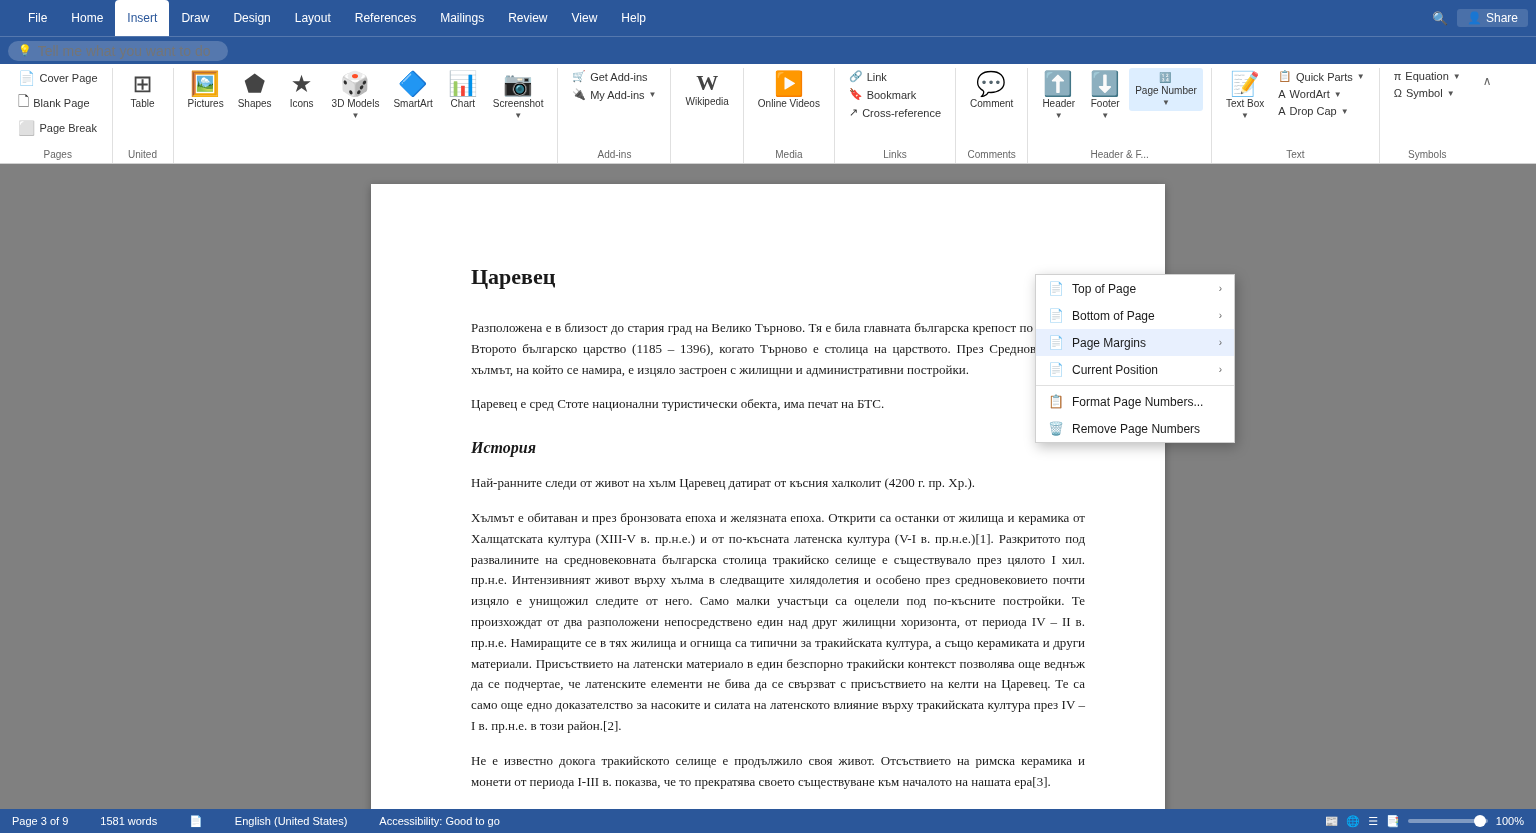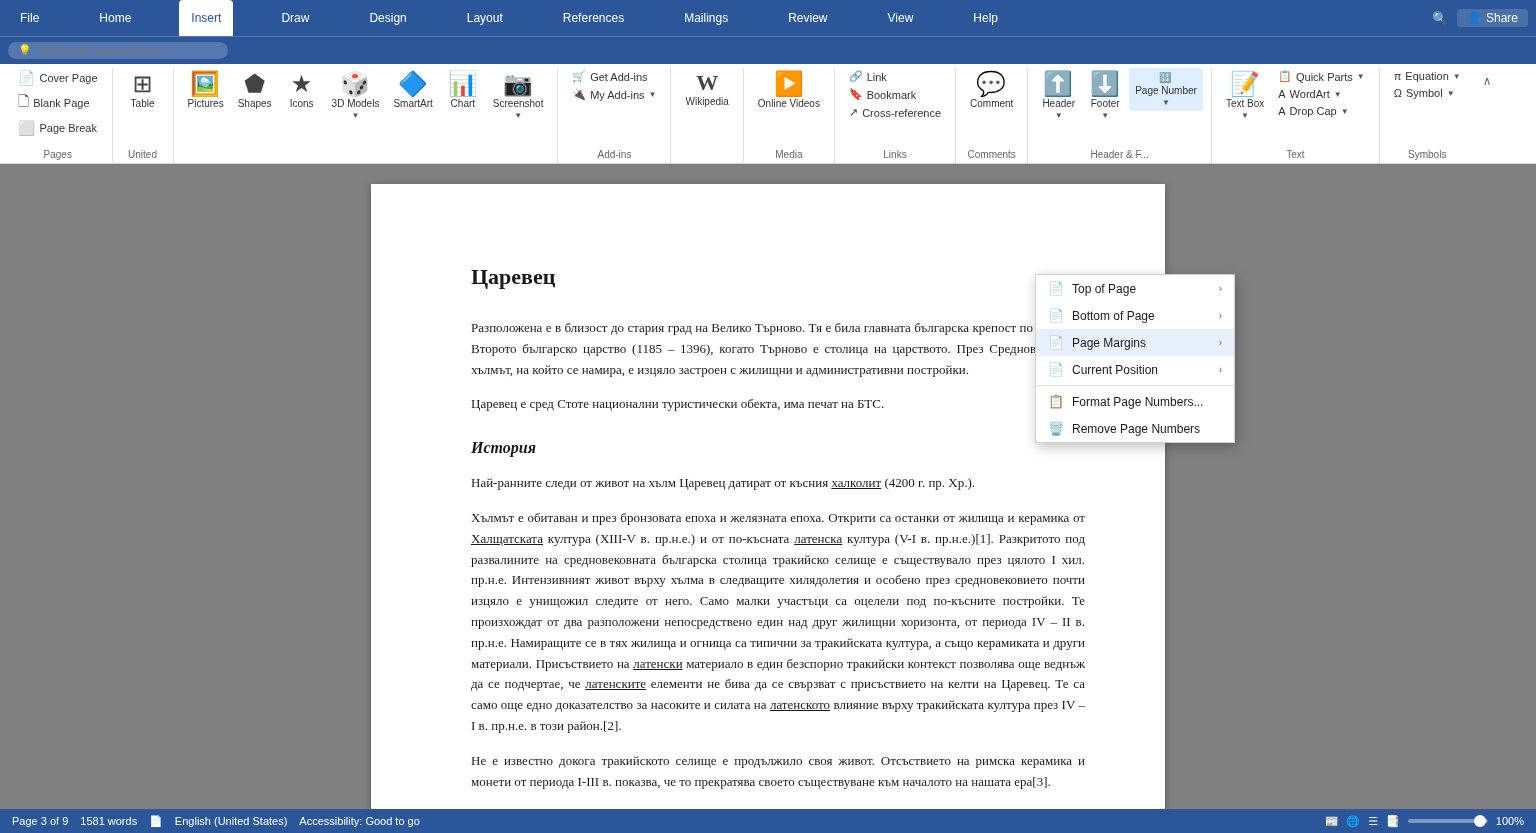--- a/index.html
+++ b/index.html
@@ -4,22 +4,21 @@
   <style>
     * { margin: 0; padding: 0; box-sizing: border-box; }
     body { font-family: 'Segoe UI', Tahoma, Geneva, Verdana, sans-serif; background: #f0f0f0; overflow: hidden; width: 1536px; height: 833px; }
 
     
     .ribbon-tabs {
       display: flex;
       align-items: stretch;
       background: #2b579a;
       height: 36px;
-      padding-left: 8px;
-      gap: 36px;
+      padding-left: 16px;
     }
 
     .ribbon-tab {
       padding: 0 12px;
       display: flex;
       align-items: center;
       color: white;
       font-size: 12px;
       cursor: pointer;
       height: 100%;
@@ -203,21 +202,21 @@
     .page-subtitle {
       font-size: 16px;
       font-style: italic;
       font-weight: bold;
       color: #1a1a1a;
       margin-bottom: 16px;
       margin-top: 24px;
       font-family: 'Times New Roman', serif;
     }
 
-    .underline { text-decoration: underline; }
+    .underline { }
 
     
     .dropdown-menu {
       position: absolute;
       background: white;
       border: 1px solid #d0d0d0;
       box-shadow: 2px 4px 12px rgba(0,0,0,0.25);
       z-index: 1000;
       min-width: 180px;
     }
@@ -237,21 +236,21 @@
 
     
     .status-bar {
       background: #2b579a;
       height: 24px;
       display: flex;
       align-items: center;
       padding: 0 12px;
       color: white;
       font-size: 11px;
-      gap: 12px;
+      gap: 32px;
       position: fixed;
       bottom: 0;
       left: 0;
       right: 0;
     }
 
     .status-right {
       margin-left: auto;
       display: flex;
       align-items: center;
@@ -296,21 +295,21 @@
     <div style="display:flex;align-items:center;gap:4px;background:rgba(255,255,255,0.15);border-radius:3px;padding:2px 10px;font-size:12px;cursor:pointer;">
       <span>👤</span>
       <span>Share</span>
     </div>
   </div>
 </div>
 
 <div class="command-bar">
   <div class="command-search">
     <span>💡</span>
-    <input type="text" style="background: transparent; border: none; outline: none; color: white; font-size: 10px; width: 180px;" placeholder="Tell me what you want to do">
+    <input type="text" style="background: transparent; border: none; outline: none; color: white; font-size: 14px; width: 180px;" placeholder="Tell me what you want to do">
   </div>
 </div>
 
 <div class="ribbon-content">
 
   <div class="ribbon-group">
     <div class="ribbon-group-items">
       <div style="display:flex;flex-direction:column;gap:1px;">
         <div class="ribbon-btn-small">
           <span class="icon-sm">📄</span>

